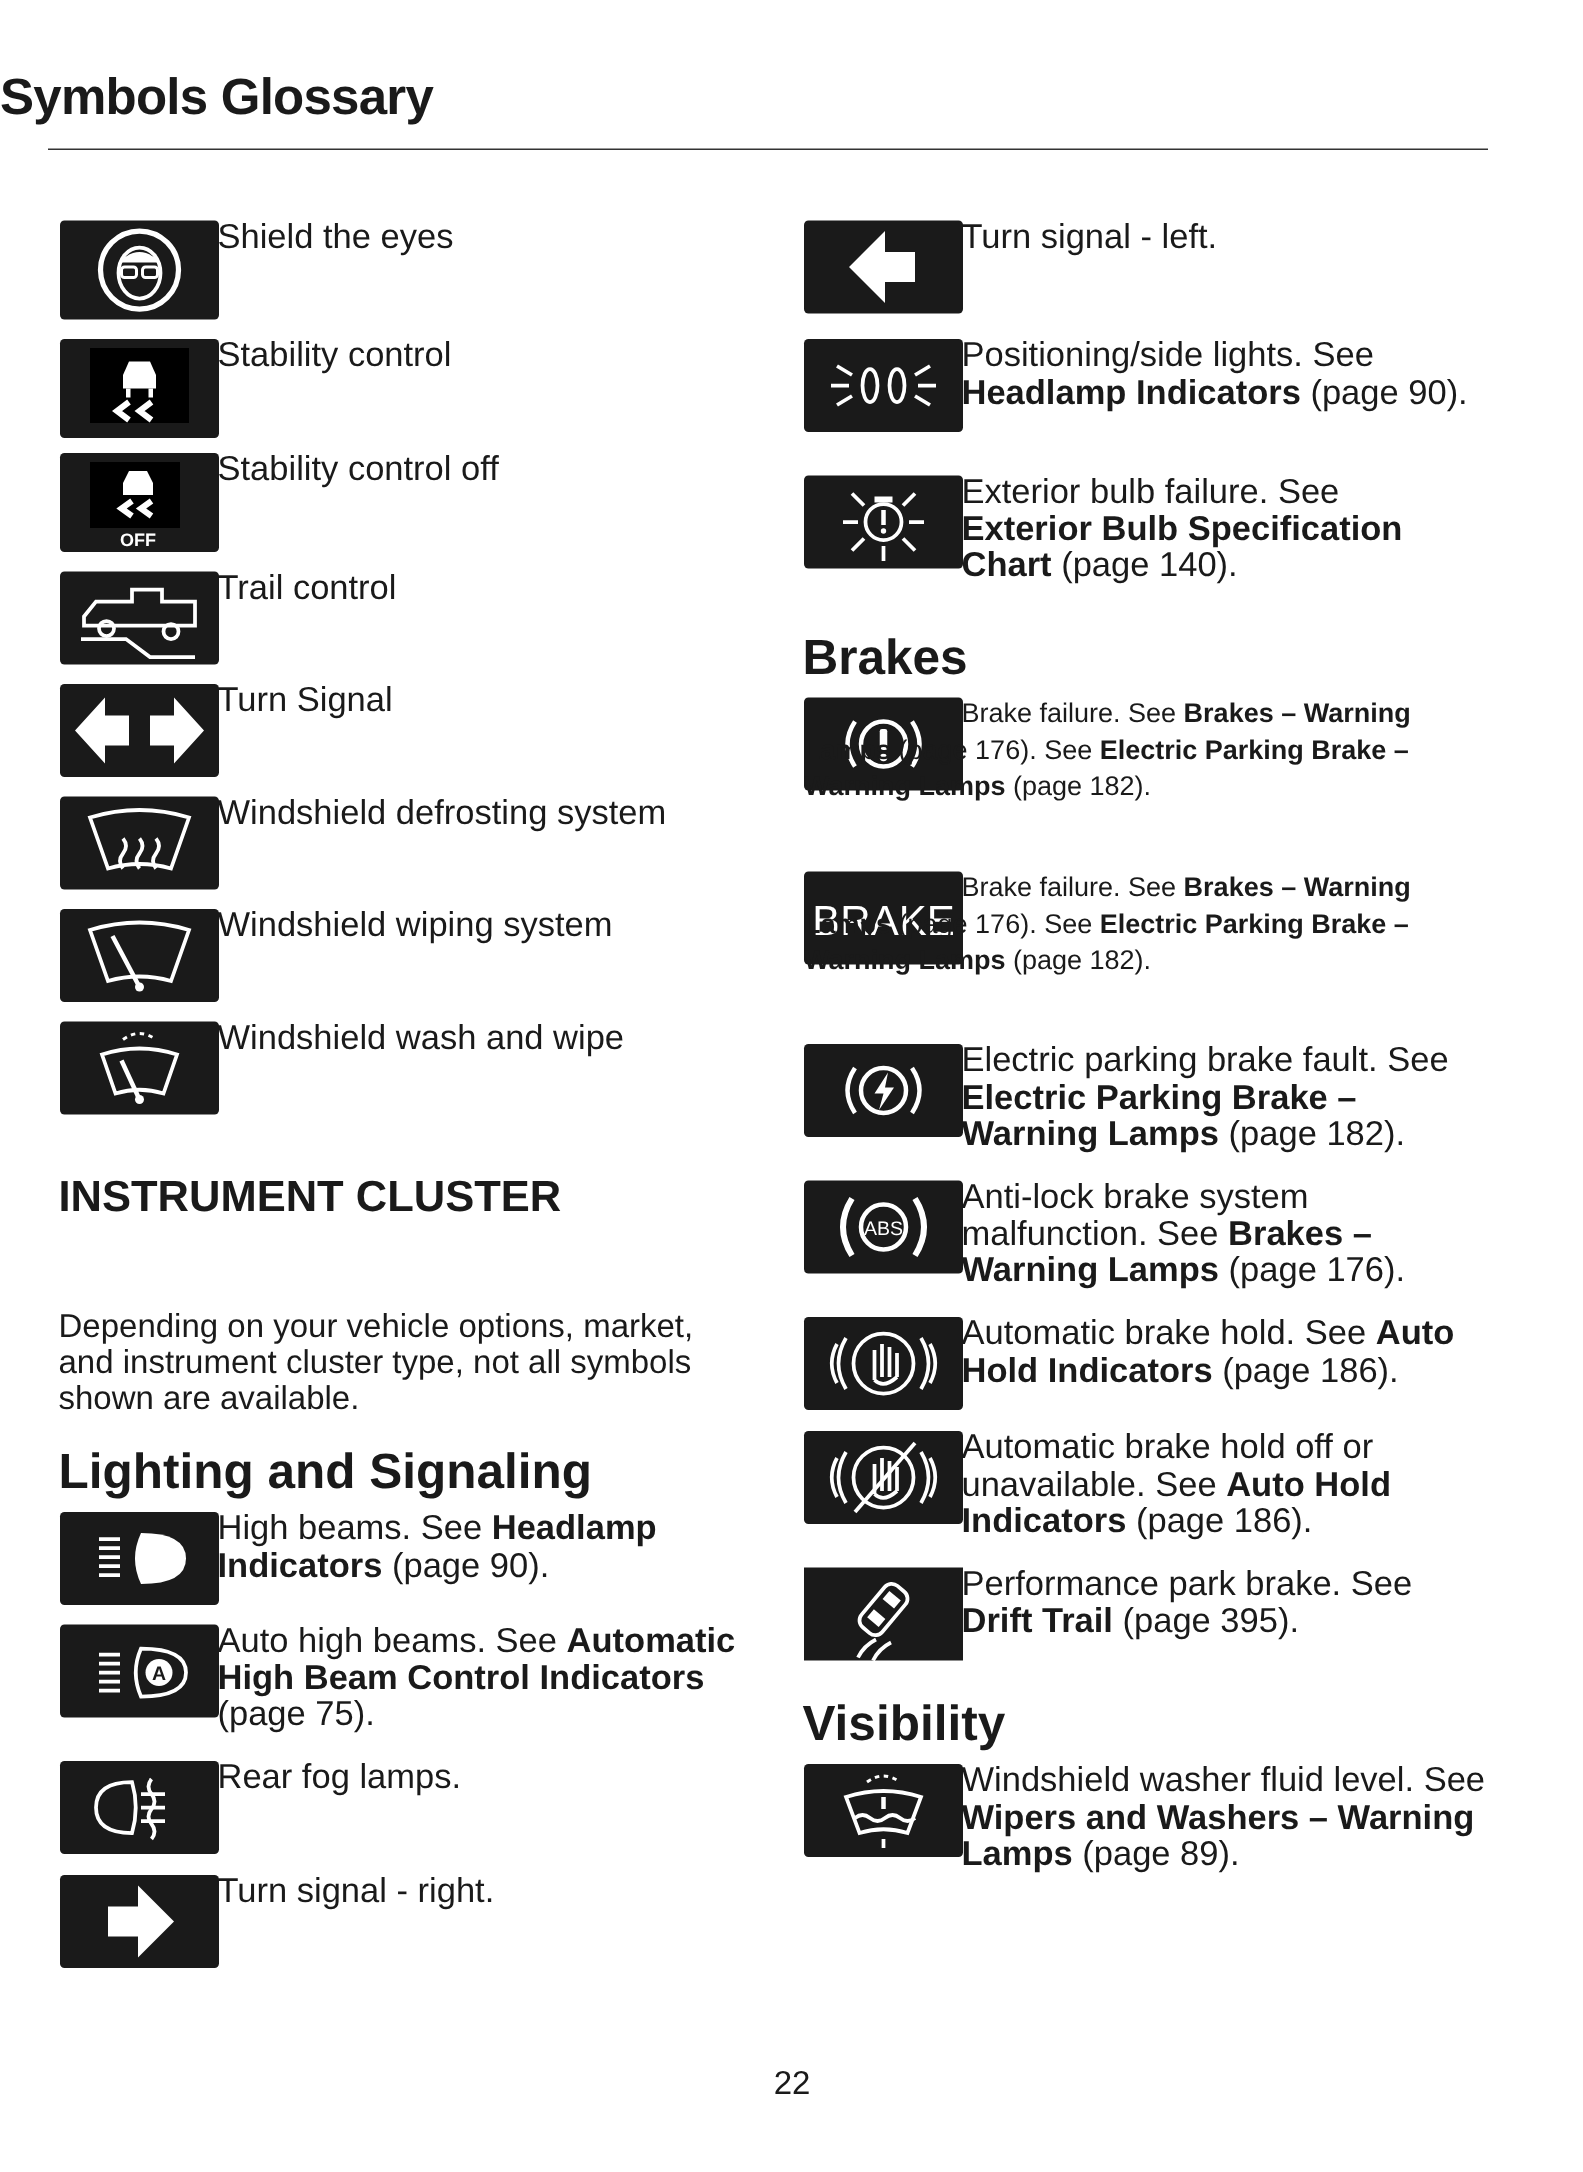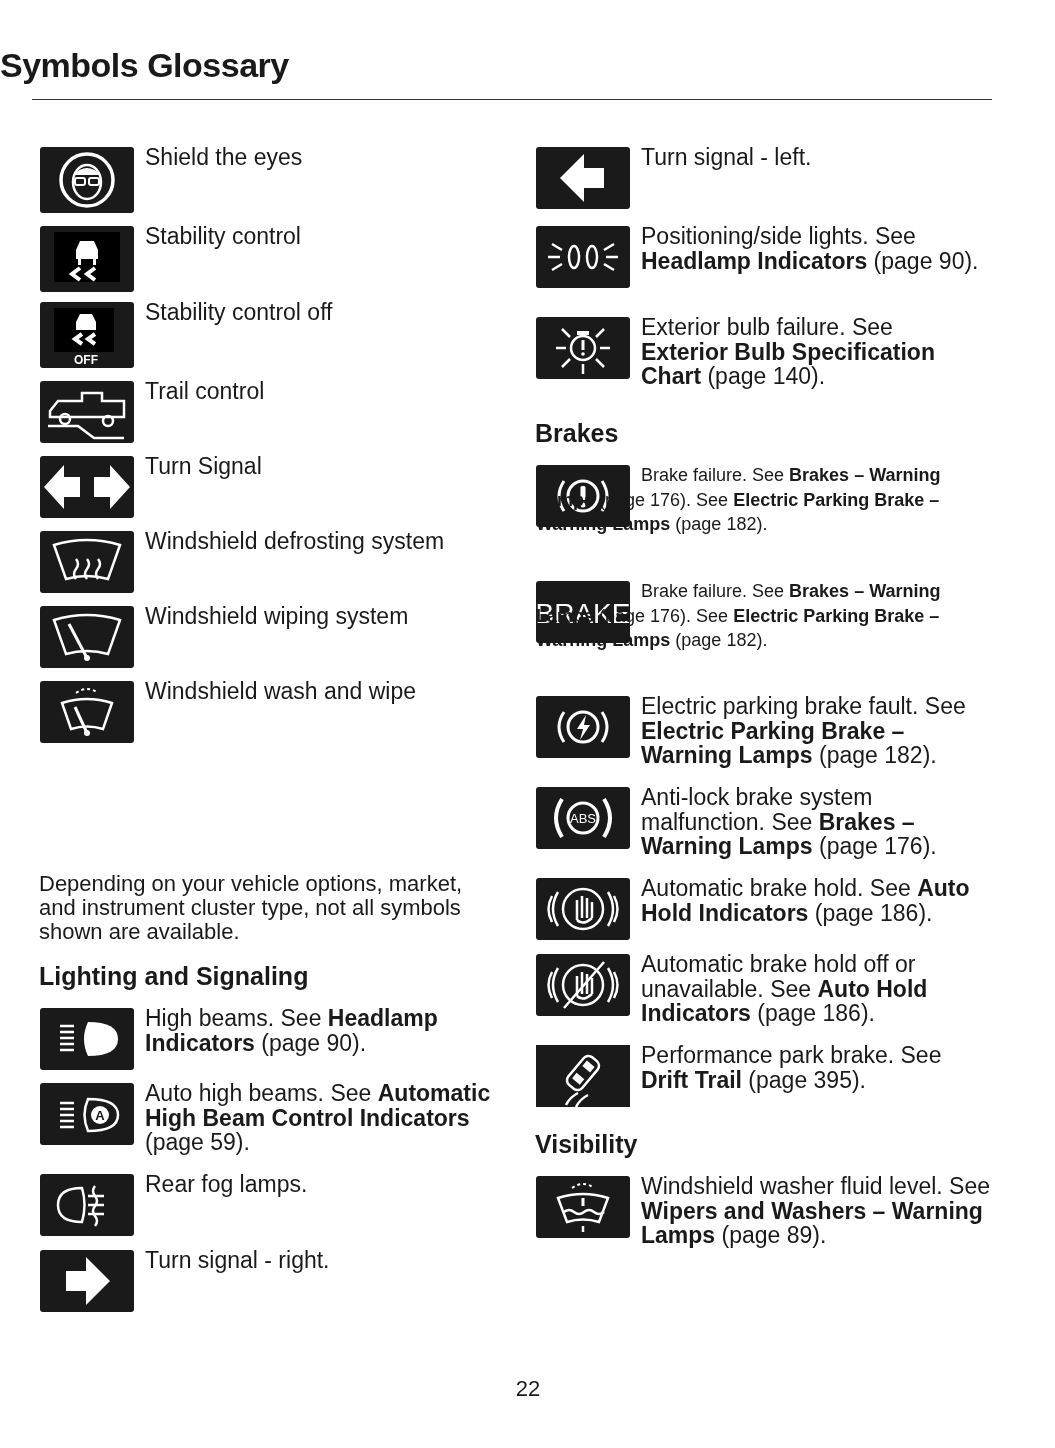--- a/index.html
+++ b/index.html
@@ -1,26 +1,26 @@
 <!DOCTYPE html>
 <html><head>
 <meta charset="utf-8">
 <style>
   html, body { margin:0; padding:0; background:#ffffff; }
   body { width:1055px; height:1448px; position:relative; font-family:"Liberation Sans", sans-serif; color:#1a1a1a; overflow:hidden; }
   .title { position:absolute; left:0; width:1024px; top:46px; text-align:left; font-size:34px; font-weight:bold; letter-spacing:-0.5px; }
   .rule { position:absolute; left:32px; width:960px; top:99px; height:1px; background:#333; }
   .entry { position:absolute; }
-  .icon { position:absolute; left:0; top:0; width:94px; height:66px; background:#1a1a1a; border-radius:3px; display:flex; align-items:center; }
+  .icon { position:absolute; left:0; top:0; width:106px; height:66px; background:#1a1a1a; border-radius:3px; display:flex; align-items:center; justify-content:center; }
   .icon svg { width:94px; height:66px; }
   .text { position:absolute; left:105px; top:-2px; font-size:23px; line-height:24.5px; width:350px; }
   .text b { font-weight:bold; }
   .wrap { position:absolute; font-size:18px; line-height:24.5px; }
   .h1 { position:absolute; font-size:29px; font-weight:bold; line-height:33px; }
-  .h2 { position:absolute; font-size:25px; font-weight:bold; }
+  .h2 { position:absolute; font-size:33px; font-weight:bold; }
   .para { position:absolute; font-size:22px; line-height:24px; width:460px; }
   .pagenum { position:absolute; top:1376px; left:16px; width:1024px; text-align:center; font-size:22px; }
 </style>
 </head>
 <body>
 
 <div class="title">Symbols Glossary</div>
 <div class="rule"></div>
 
 <div class="entry" style="left:40px;top:147px;">
@@ -112,20 +112,21 @@
         <path d="M36 12 q11 -8 22 0" fill="none" stroke="#fff" stroke-width="2" stroke-dasharray="3 3"></path>
         <path d="M22 22 q25 -8 50 0 l-9 26 q-16 -5 -32 0z" fill="none" stroke="#fff" stroke-width="2.5"></path>
         <path d="M47 52 l-12 -26" stroke="#fff" stroke-width="3"></path>
         <circle cx="47" cy="52" r="3" fill="#fff"></circle>
       </svg>
   </div>
   <div class="text">Windshield wash and wipe</div>
 </div>
 
 <div class="h1" style="left:39px;top:782px;">
+  <div>INSTRUMENT CLUSTER</div>
 </div>
 
 <div class="para" style="left:39px;top:872px;">Depending on your vehicle options, market, and instrument cluster type, not all symbols shown are available.</div>
 
 <div class="h2" style="left:39px;top:962px;">Lighting and Signaling</div>
 
 <div class="entry" style="left:40px;top:1008px;">
   <div class="icon" style="height:62px">
     <svg viewBox="0 0 94 62">
         <path d="M20 18 h14 M20 24 h14 M20 30 h14 M20 36 h14 M20 42 h14" stroke="#fff" stroke-width="2.5"></path>
@@ -137,21 +138,21 @@
 
 <div class="entry" style="left:40px;top:1083px;">
   <div class="icon" style="height:62px">
     <svg viewBox="0 0 94 62">
         <path d="M20 20 h14 M20 26 h14 M20 32 h14 M20 38 h14 M20 44 h14" stroke="#fff" stroke-width="2.5"></path>
         <path d="M48 16 q30 0 30 16 q0 16 -30 16 q-7 -16 0 -32z" fill="none" stroke="#fff" stroke-width="2.5"></path>
         <circle cx="60" cy="32" r="9" fill="#fff"></circle>
         <text x="60" y="37" font-size="13" font-weight="bold" fill="#1a1a1a" text-anchor="middle" font-family="Liberation Sans, sans-serif">A</text>
       </svg>
   </div>
-  <div class="text" style="width:360px"><span>Auto high beams. See </span><b>Automatic High Beam Control Indicators</b><span> (page 59).</span></div>
+  <div class="text" style="width:360px"><span>Auto high beams. See </span><b>Automatic High Beam Control Indicators</b><span> (page 75).</span></div>
 </div>
 
 <div class="entry" style="left:40px;top:1174px;">
   <div class="icon" style="height:62px">
     <svg viewBox="0 0 94 62">
         <path d="M42 14 q-24 0 -24 17 q0 17 24 17 q5 -17 0 -34z" fill="none" stroke="#fff" stroke-width="2.5"></path>
         <path d="M55 12 q-4 5 0 10 q4 5 0 10 q-4 5 0 10 q4 5 0 10" fill="none" stroke="#fff" stroke-width="2.5"></path>
         <path d="M48 22 h16 M48 31 h16 M48 40 h16" stroke="#fff" stroke-width="2.5"></path>
       </svg>
   </div>

